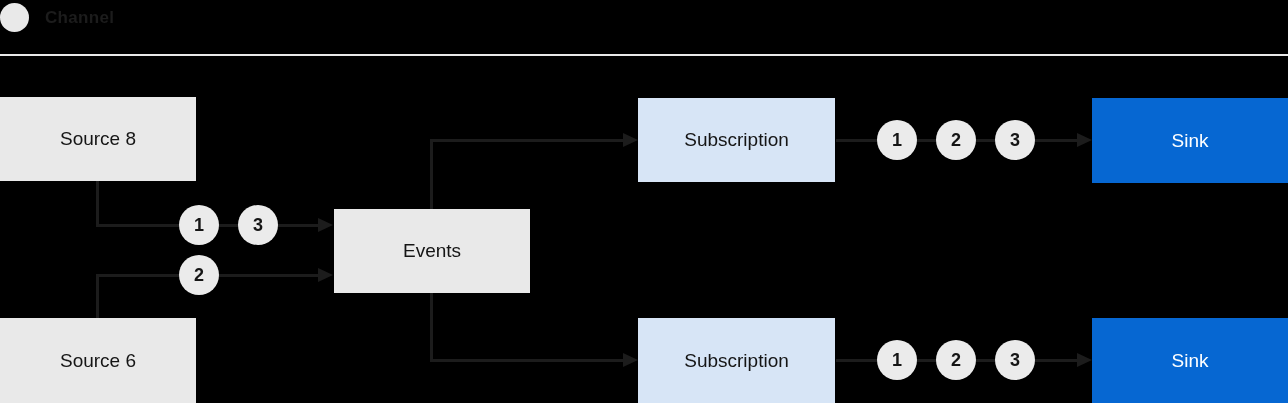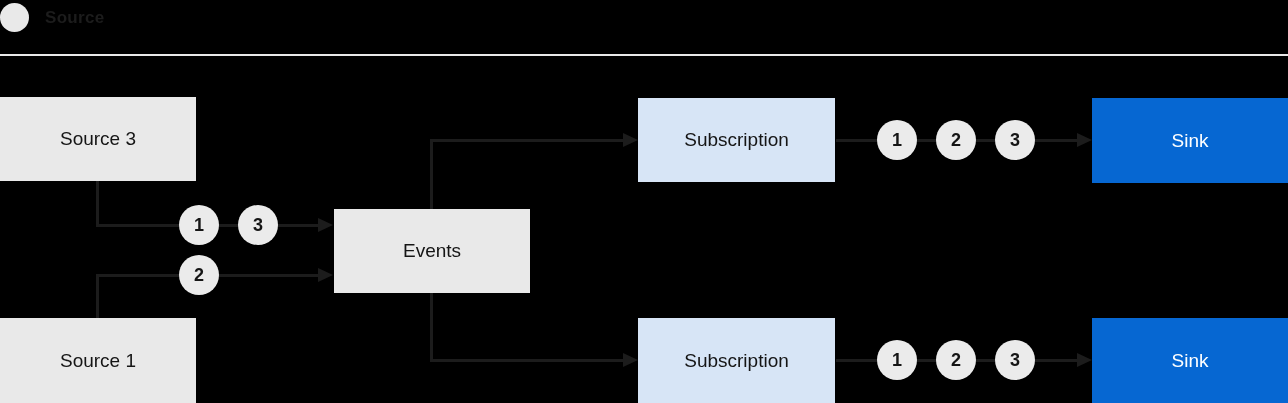--- a/index.html
+++ b/index.html
@@ -85,21 +85,21 @@
     color: var(--node-text);
     z-index: 2;
   }
 </style>
 </head>
 <body>
 
 <div class="canvas">
 
   <div class="legend-circle"></div>
-  <div class="legend-label">Source</div>
+  <div class="legend-label">Channel</div>
   <div class="divider"></div>
 
   <div class="vline" style="left:96px; top:181px; height:46px;"></div>
   <div class="hline" style="left:96px; top:224px; width:224px;"></div>
   <div class="arrowhead" style="left:318px; top:218px;"></div>
 
   <div class="vline" style="left:96px; top:274px; height:44px;"></div>
   <div class="hline" style="left:96px; top:274px; width:224px;"></div>
   <div class="arrowhead" style="left:318px; top:268px;"></div>
 
@@ -111,24 +111,24 @@
   <div class="hline" style="left:430px; top:359px; width:193px;"></div>
   <div class="arrowhead" style="left:623px; top:353px;"></div>
 
   <div class="hline" style="left:836px; top:139px; width:241px;"></div>
   <div class="arrowhead" style="left:1077px; top:133px;"></div>
 
   <div class="hline" style="left:836px; top:359px; width:241px;"></div>
   <div class="arrowhead" style="left:1077px; top:353px;"></div>
 
   <div class="box gray" id="source1">
-    <span>Source 3</span>
+    <span>Source 8</span>
   </div>
   <div class="box gray" id="source2">
-    <span>Source 1</span>
+    <span>Source 6</span>
   </div>
   <div class="box gray" id="channel">
     <span>Events</span>
   </div>
   <div class="box lightblue" id="sub-top">
     <span>Subscription</span>
   </div>
   <div class="box lightblue" id="sub-bottom">
     <span>Subscription</span>
   </div>

